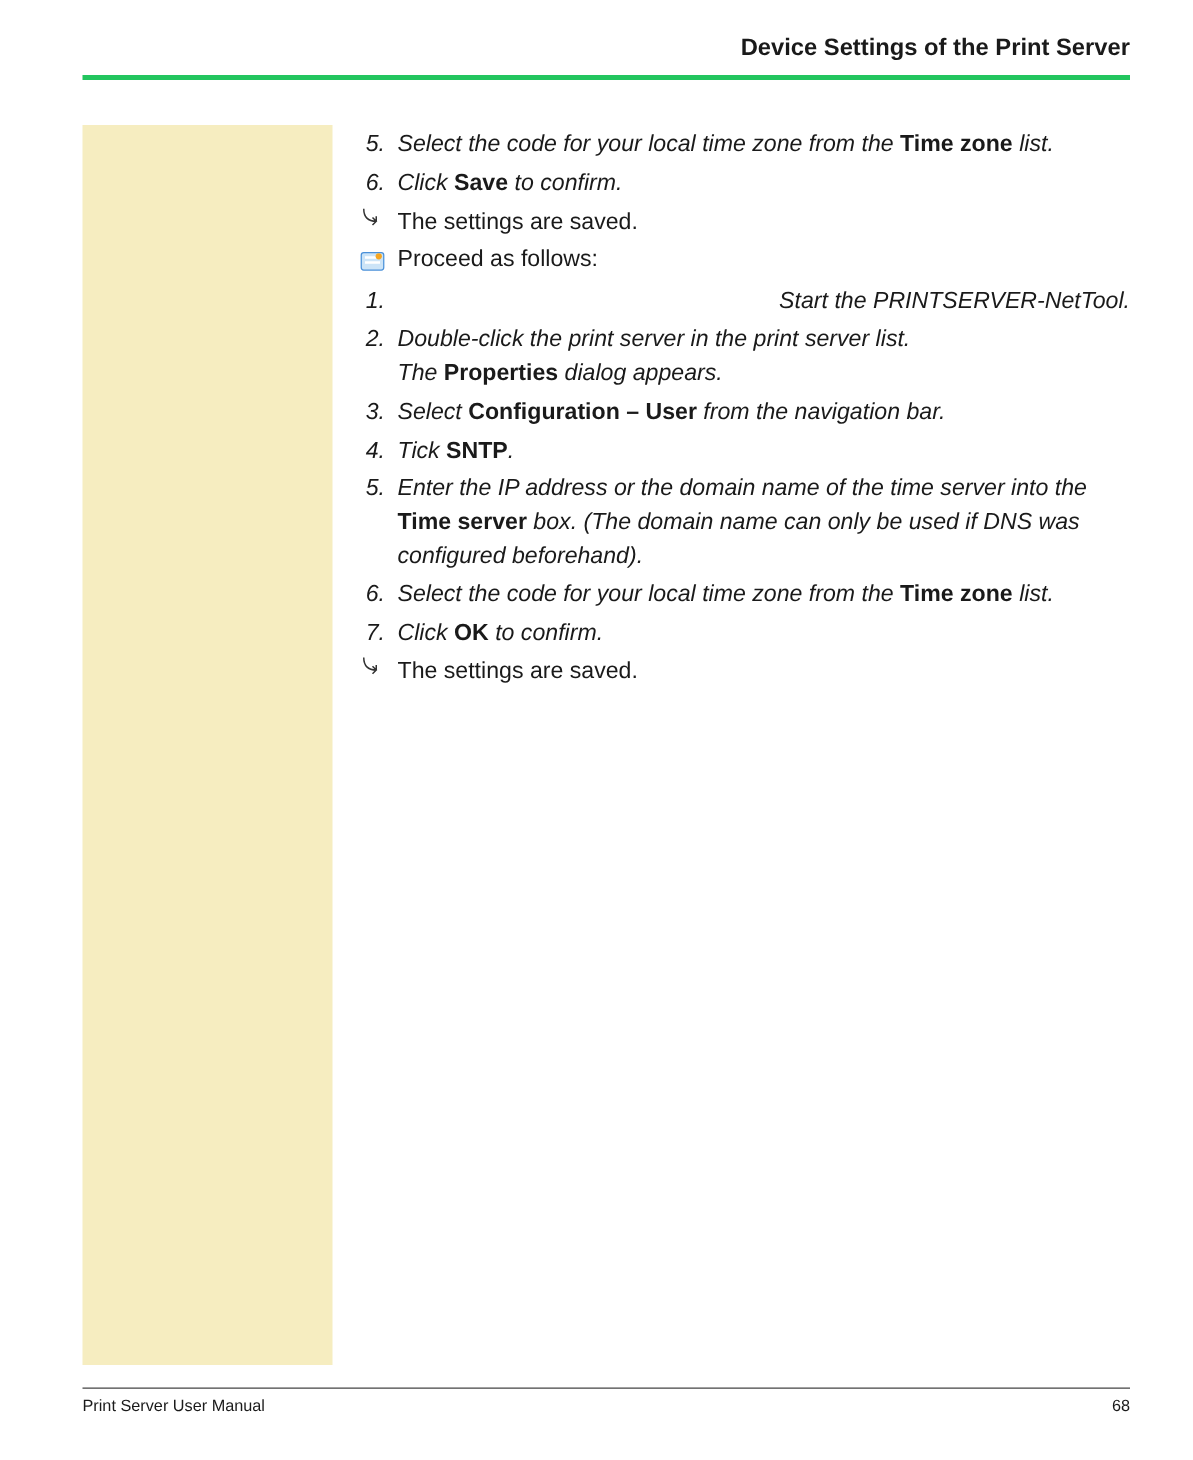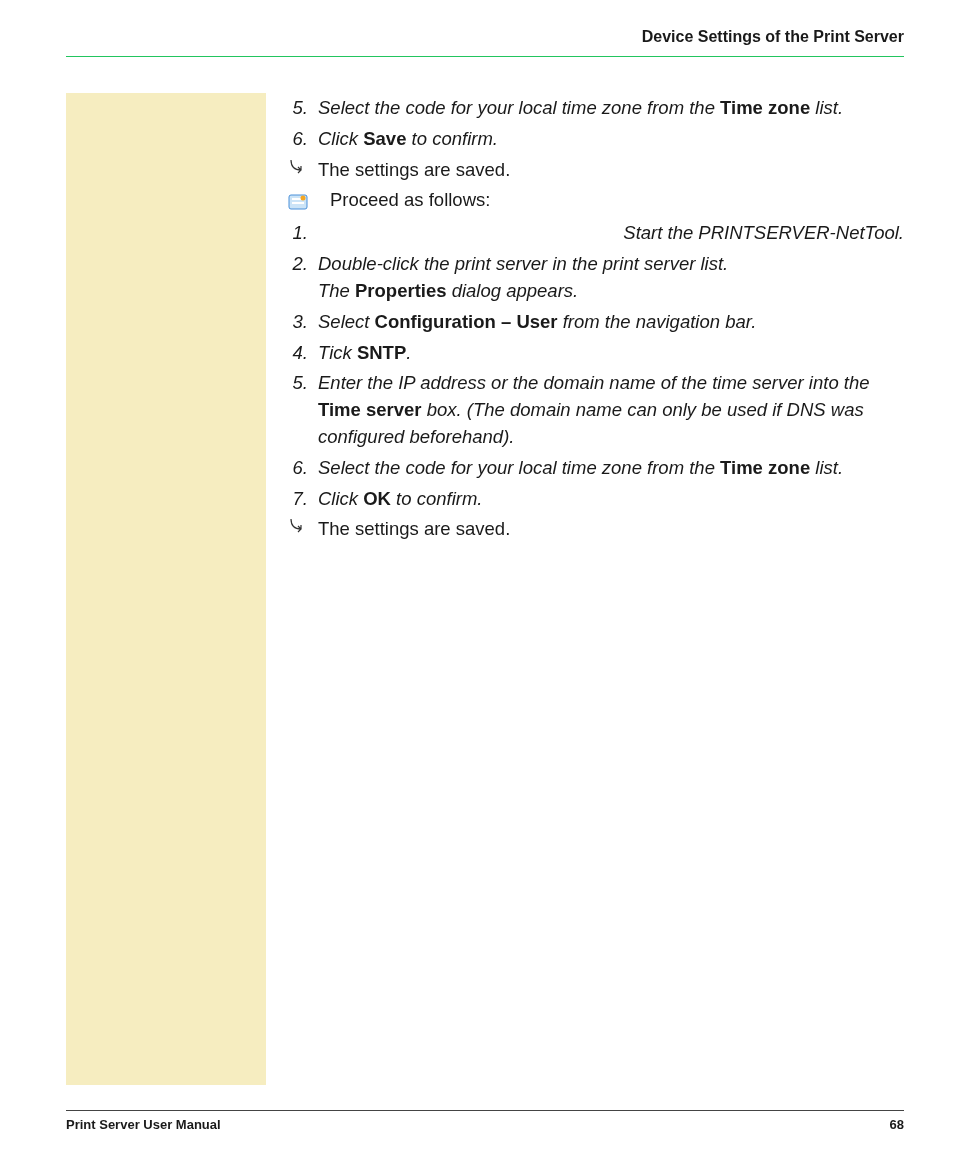--- a/index.html
+++ b/index.html
@@ -9,24 +9,24 @@
     background: #fff;
     font-family: "Lucida Sans", "Lucida Grande", "Segoe UI", Arial, sans-serif;
     color: #1a1a1a;
     position: relative;
   }
   .page {
     padding: 28px 50px 0 66px;
   }
   .running-head {
     text-align: right;
-    font-size: 16px;
+    font-size: 19px;
     font-weight: 700;
     padding-bottom: 10px;
-    border-bottom: 1px solid #22c55e;
+    border-bottom: 4px solid #22c55e;
     margin-bottom: 36px;
   }
   .body-area {
     display: flex;
     gap: 22px;
   }
   .sidebar {
     flex: 0 0 200px;
     background: #f6edc0;
     min-height: 992px;
@@ -51,35 +51,35 @@
   .ital { font-style: italic; text-align: right; }
   .bold { font-weight: 700; margin-top: 46px; }
   .section-title {
     font-weight: 700;
     font-size: 18.5px;
     margin: 48px 0 22px 0;
   }
   .proceed {
     display: flex;
     align-items: center;
-    gap: 22px;
+    gap: 10px;
     margin-bottom: 6px;
   }
   .proceed-icon {
     width: 20px; height: 18px;
     display: inline-block;
   }
   .result-icon svg { display: block; }
   .footer {
     position: absolute;
     left: 66px; right: 50px; bottom: 36px;
     border-top: 1px solid #444;
     padding-top: 6px;
     font-size: 13px;
-    font-weight: 700;
+    font-weight: 400;
     display: flex;
     justify-content: space-between;
   }
 </style>
 </head>
 <body>
 
 <div class="page">
   <div class="running-head">Device Settings of the Print Server</div>
 

